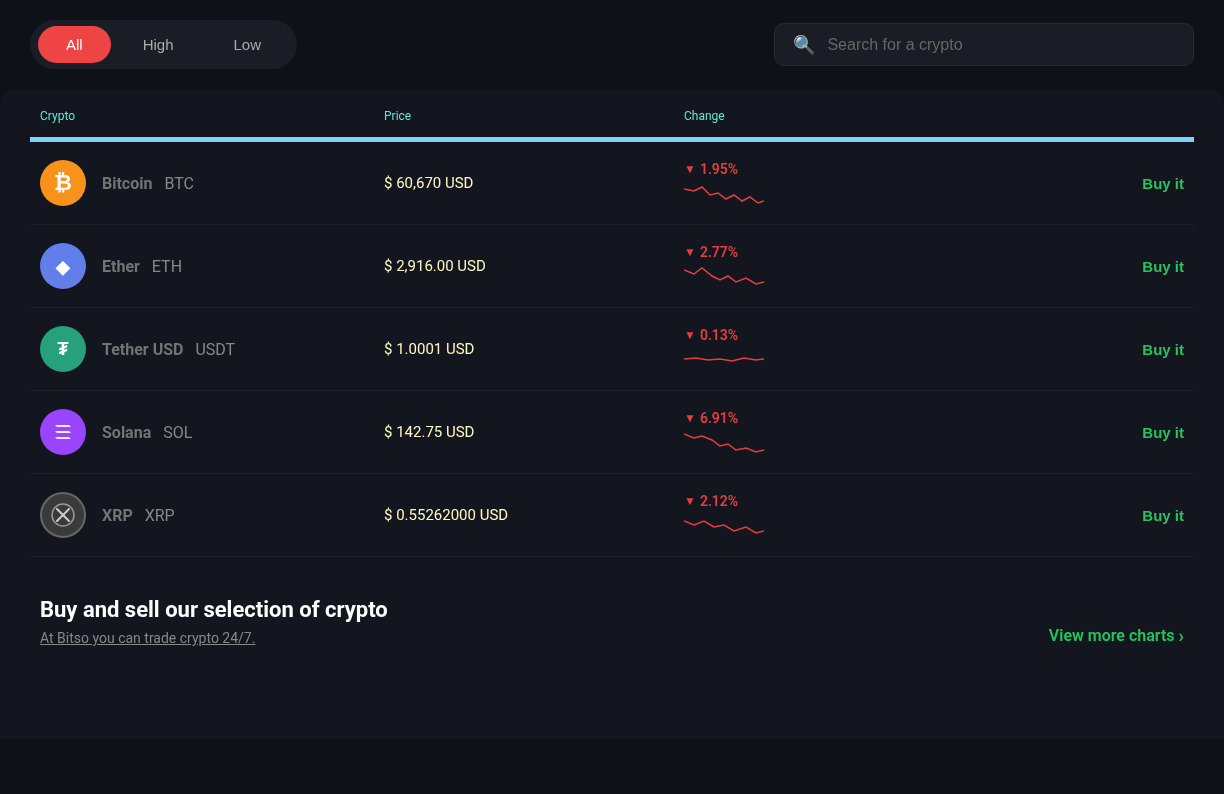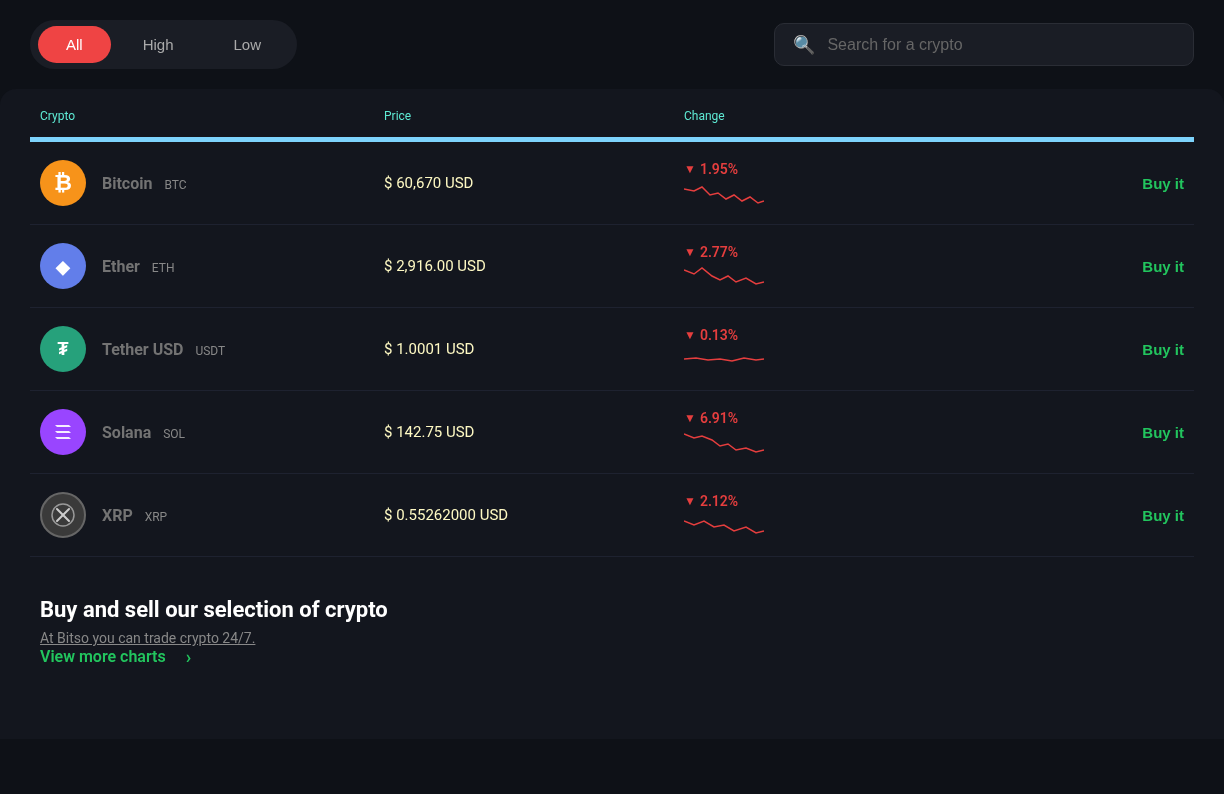--- a/index.html
+++ b/index.html
@@ -124,21 +124,21 @@
     .solana-icon { background: #9945ff; }
     .xrp-icon { background: #3a3a3a; border: 2px solid #666; }
 
     .crypto-name {
       font-size: 16px;
       font-weight: 700;
       color: #737373;
     }
 
     .crypto-ticker {
-      font-size: 12px;
+      font-size: 16px;
       color: #888;
       margin-left: 8px;
       font-weight: 400;
     }
 
     .price {
       font-size: 15px;
       color: #fef9c3;
     }
 
@@ -172,42 +172,41 @@
       color: #22c55e;
       font-size: 15px;
       font-weight: 700;
       cursor: pointer;
       text-align: left;
     }
 
     .footer-section {
       display: flex;
       justify-content: space-between;
-      align-items: flex-start;
+      align-items: flex-end;
       padding: 40px 10px 0;
-      flex-direction: column;
     }
 
     .footer-text h2 {
       font-size: 22px;
       font-weight: 700;
       color: #fff;
       margin-bottom: 8px;
     }
 
     .footer-text p {
       font-size: 14px;
       color: #888;
       text-decoration: underline;
     }
 
     .view-more-link {
       display: flex;
       align-items: center;
-      gap: 20px;
+      gap: 4px;
       color: #22c55e;
       font-size: 16px;
       font-weight: 600;
       cursor: pointer;
       text-decoration: none;
     }
 
     .view-more-arrow {
       font-size: 18px;
     }

